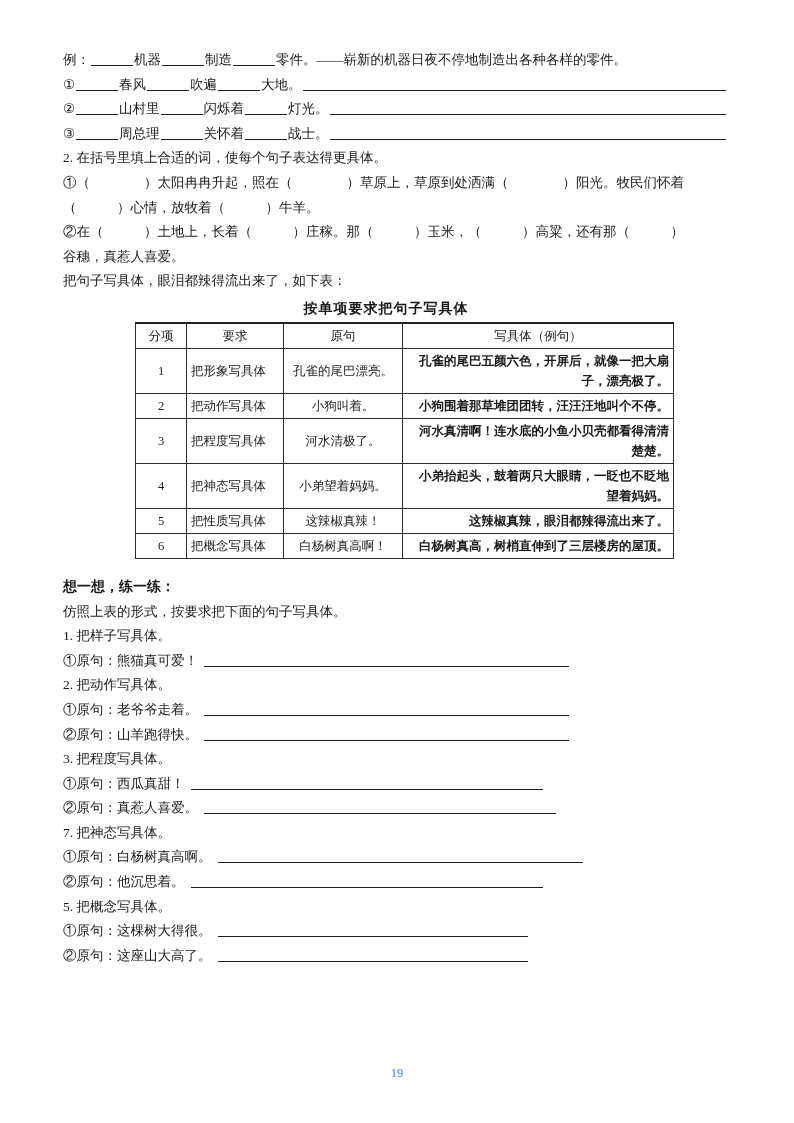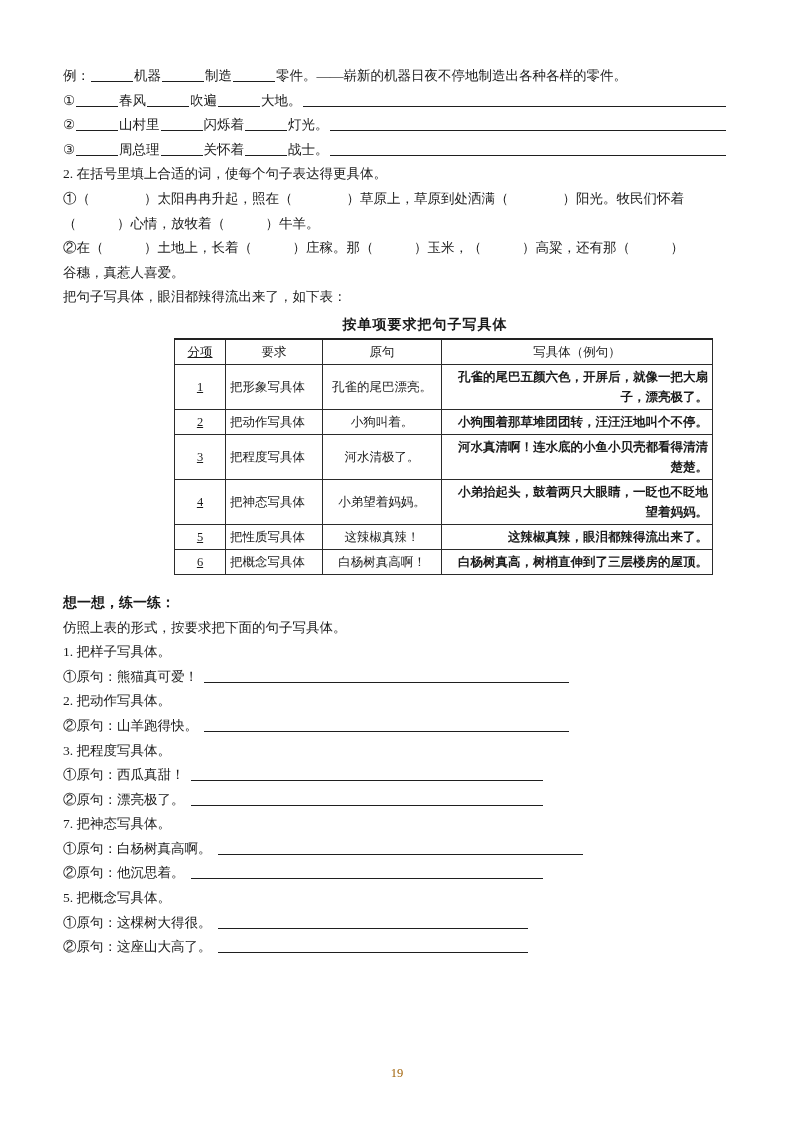--- a/index.html
+++ b/index.html
@@ -4,55 +4,55 @@
 <style>
   html,body{margin:0;padding:0;}
   body{
     width:794px;height:1123px;background:#ffffff;color:#1a1a1a;
     font-family:"Liberation Serif","DejaVu Serif",serif;
     font-size:13.5px;
     overflow:hidden;
   }
   .page{
     position:relative;width:794px;height:1123px;box-sizing:border-box;
-    padding:64px 63px 0 63px;background:#fff;
+    padding:48px 63px 0 63px;background:#fff;
   }
   .textline{line-height:24.6px;height:24.6px;white-space:nowrap;}
   .blank{
     display:inline-block;height:14px;border-bottom:1px solid #1f1f1f;
     vertical-align:-2px;margin:0 1px;
   }
   .b42{width:42px;}
   .bold{font-weight:bold;}
   
-  .table-wrap{margin:5px 0 0 111px;width:502px;}
+  .table-wrap{margin:5px 0 0 72px;width:502px;}
   .table-title{
     text-align:center;font-weight:bold;font-size:14px;line-height:20px;
     margin-bottom:3px;letter-spacing:1px;
   }
   table.spec{
     border-collapse:collapse;width:502px;table-layout:fixed;
     font-size:12.5px;border-top:2px solid #222;
   }
   table.spec th, table.spec td{
     border:1px solid #2b2b2b;padding:2px 4px;line-height:20px;
     vertical-align:middle;
   }
   table.spec th{font-weight:normal;text-align:center;height:19px;}
-  .col-num{width:42px;text-align:center;text-decoration:underline;}
+  .col-num{width:42px;text-align:center;}
   .col-req{width:88px;text-align:left;}
   .col-orig{width:110px;text-align:center;}
   .col-ex{width:262px;text-align:right;font-weight:bold;}
   
   .practice{margin-top:16px;}
   .practice-heading{line-height:24.6px;height:24.6px;font-size:14px;}
   .pblank{margin-left:6px;}
   .page-number{
     position:absolute;bottom:42px;left:0;right:0;text-align:center;
-    font-size:12.5px;color:#a16207;
+    font-size:12.5px;color:#3b82f6;
   }
 </style>
 </head>
 <body>
 
 <div class="page">
 
   <div>
     <div class="textline">
       <span>例：</span><span class="blank b42"></span><span>机器</span><span class="blank b42"></span><span>制造</span><span class="blank b42"></span><span>零件。</span><span>——崭新的机器日夜不停地制造出各种各样的零件。</span>
@@ -133,29 +133,32 @@
     <div class="practice-heading bold">想一想，练一练：</div>
     <div class="textline">仿照上表的形式，按要求把下面的句子写具体。</div>
 
     <div class="textline">1. 把样子写具体。</div>
     <div class="textline">
       <span>①原句：熊猫真可爱！</span><span class="blank pblank" style="width:365px"></span>
     </div>
 
     <div class="textline">2. 把动作写具体。</div>
     <div class="textline">
+      <span>①原句：老爷爷走着。</span><span class="blank pblank" style="width:365px"></span>
+    </div>
+    <div class="textline">
       <span>②原句：山羊跑得快。</span><span class="blank pblank" style="width:365px"></span>
     </div>
 
     <div class="textline">3. 把程度写具体。</div>
     <div class="textline">
       <span>①原句：西瓜真甜！</span><span class="blank pblank" style="width:352px"></span>
     </div>
     <div class="textline">
-      <span>②原句：漂亮极了。</span><span class="blank pblank" style="width:352px"></span>
+      <span>②原句：真惹人喜爱。</span><span class="blank pblank" style="width:352px"></span>
     </div>
 
     <div class="textline">7. 把神态写具体。</div>
     <div class="textline">
       <span>①原句：白杨树真高啊。</span><span class="blank pblank" style="width:365px"></span>
     </div>
     <div class="textline">
       <span>②原句：他沉思着。</span><span class="blank pblank" style="width:352px"></span>
     </div>
 

